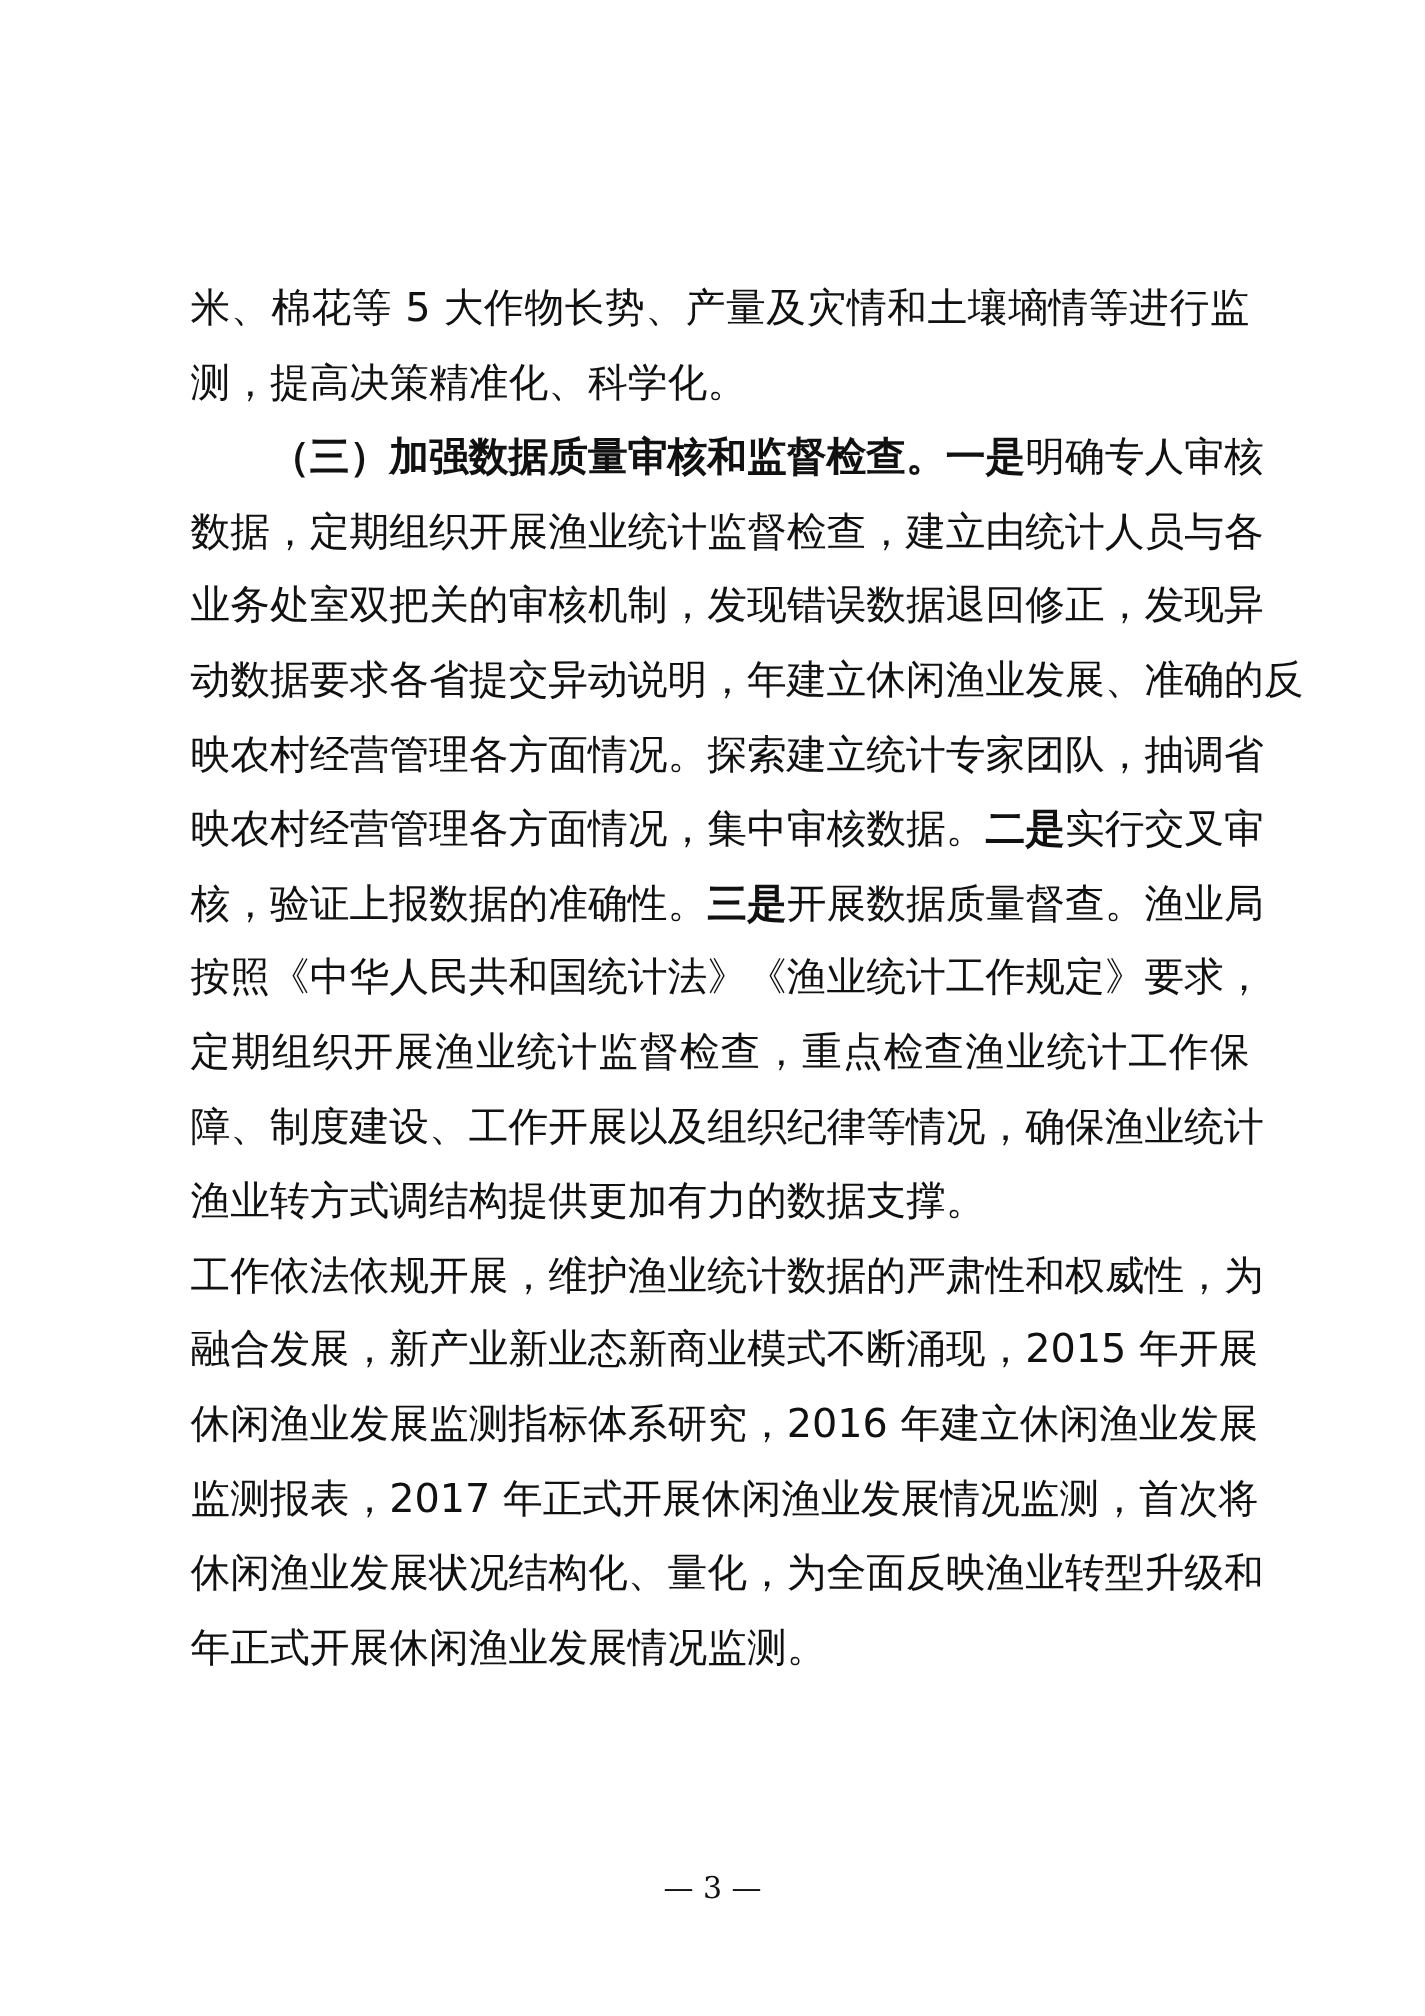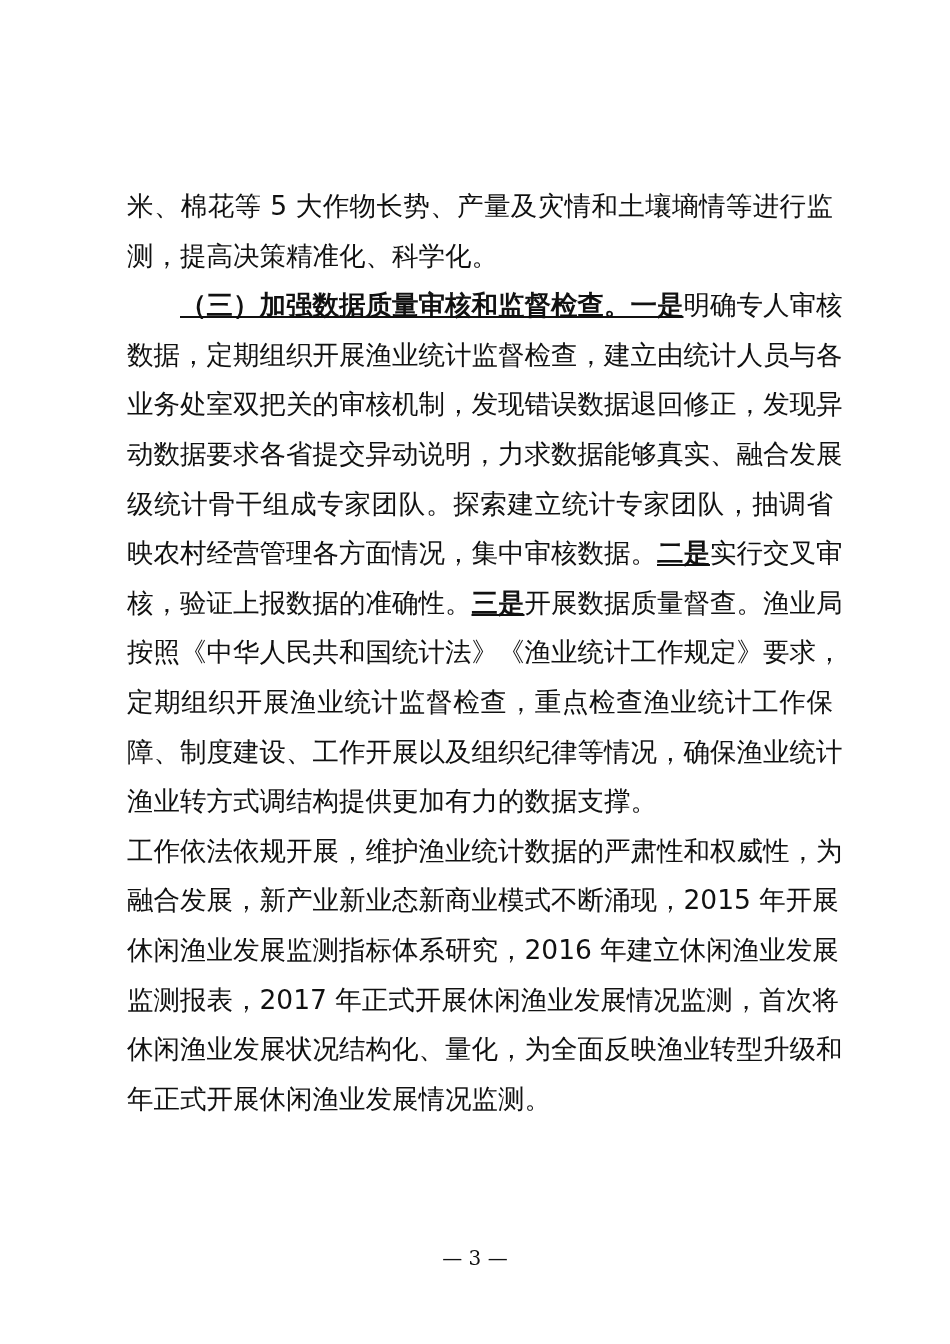--- a/index.html
+++ b/index.html
@@ -10,21 +10,21 @@
   .text-body {
     position: absolute; left: 127px; top: 181px; width: 706px;
     font-family: "DejaVu Sans", sans-serif;
     font-size: 26.5px;
     line-height: 49.6px;
     color: #111;
     text-align: justify;
     text-align-last: left;
   }
   .para { margin: 0; }
-  .b { font-weight: bold; text-decoration: underline; }
+  .b { font-weight: bold; }
   .line { display: block; white-space: nowrap; text-align-last: justify; }
   .line.last { text-align-last: left; }
   .page-number {
     position: absolute; left: 0; width: 950px; top: 1246px;
     text-align: center;
     font-family: "DejaVu Serif", serif;
     font-size: 20px; color: #111;
   }
 </style>
 </head>
@@ -33,22 +33,22 @@
 <div class="page">
   <div class="text-body" id="text-body">
       <div class="para">
         <span class="line"><span>米、棉花等 5 大作物长势、产量及灾情和土壤墒情等进行监</span></span>
         <span class="line last"><span>测，提高决策精准化、科学化。</span></span>
       </div>
       <div class="para">
         <span class="line" style="padding-left: 53px;"><span class="b">（三）加强数据质量审核和监督检查。一是</span><span>明确专人审核</span></span>
         <span class="line"><span>数据，定期组织开展渔业统计监督检查，建立由统计人员与各</span></span>
         <span class="line"><span>业务处室双把关的审核机制，发现错误数据退回修正，发现异</span></span>
-        <span class="line"><span>动数据要求各省提交异动说明，力求数据能够真实、融合发展</span></span>
-        <span class="line"><span>级统计骨干组成专家团队。探索建立统计专家团队，抽调省</span></span>
+        <span class="line"><span>动数据要求各省提交异动说明，年建立休闲渔业发展、准确的反</span></span>
+        <span class="line"><span>映农村经营管理各方面情况。探索建立统计专家团队，抽调省</span></span>
         <span class="line"><span>映农村经营管理各方面情况，集中审核数据。</span><span class="b">二是</span><span>实行交叉审</span></span>
         <span class="line"><span>核，验证上报数据的准确性。</span><span class="b">三是</span><span>开展数据质量督查。渔业局</span></span>
         <span class="line"><span>按照《中华人民共和国统计法》《渔业统计工作规定》要求，</span></span>
         <span class="line"><span>定期组织开展渔业统计监督检查，重点检查渔业统计工作保</span></span>
         <span class="line"><span>障、制度建设、工作开展以及组织纪律等情况，确保渔业统计</span></span>
         <span class="line last"><span>渔业转方式调结构提供更加有力的数据支撑。</span></span>
         <span class="line"><span>工作依法依规开展，维护渔业统计数据的严肃性和权威性，为</span></span>
       </div>
       <div class="para">
         <span class="line"><span>融合发展，新产业新业态新商业模式不断涌现，2015 年开展</span></span>

